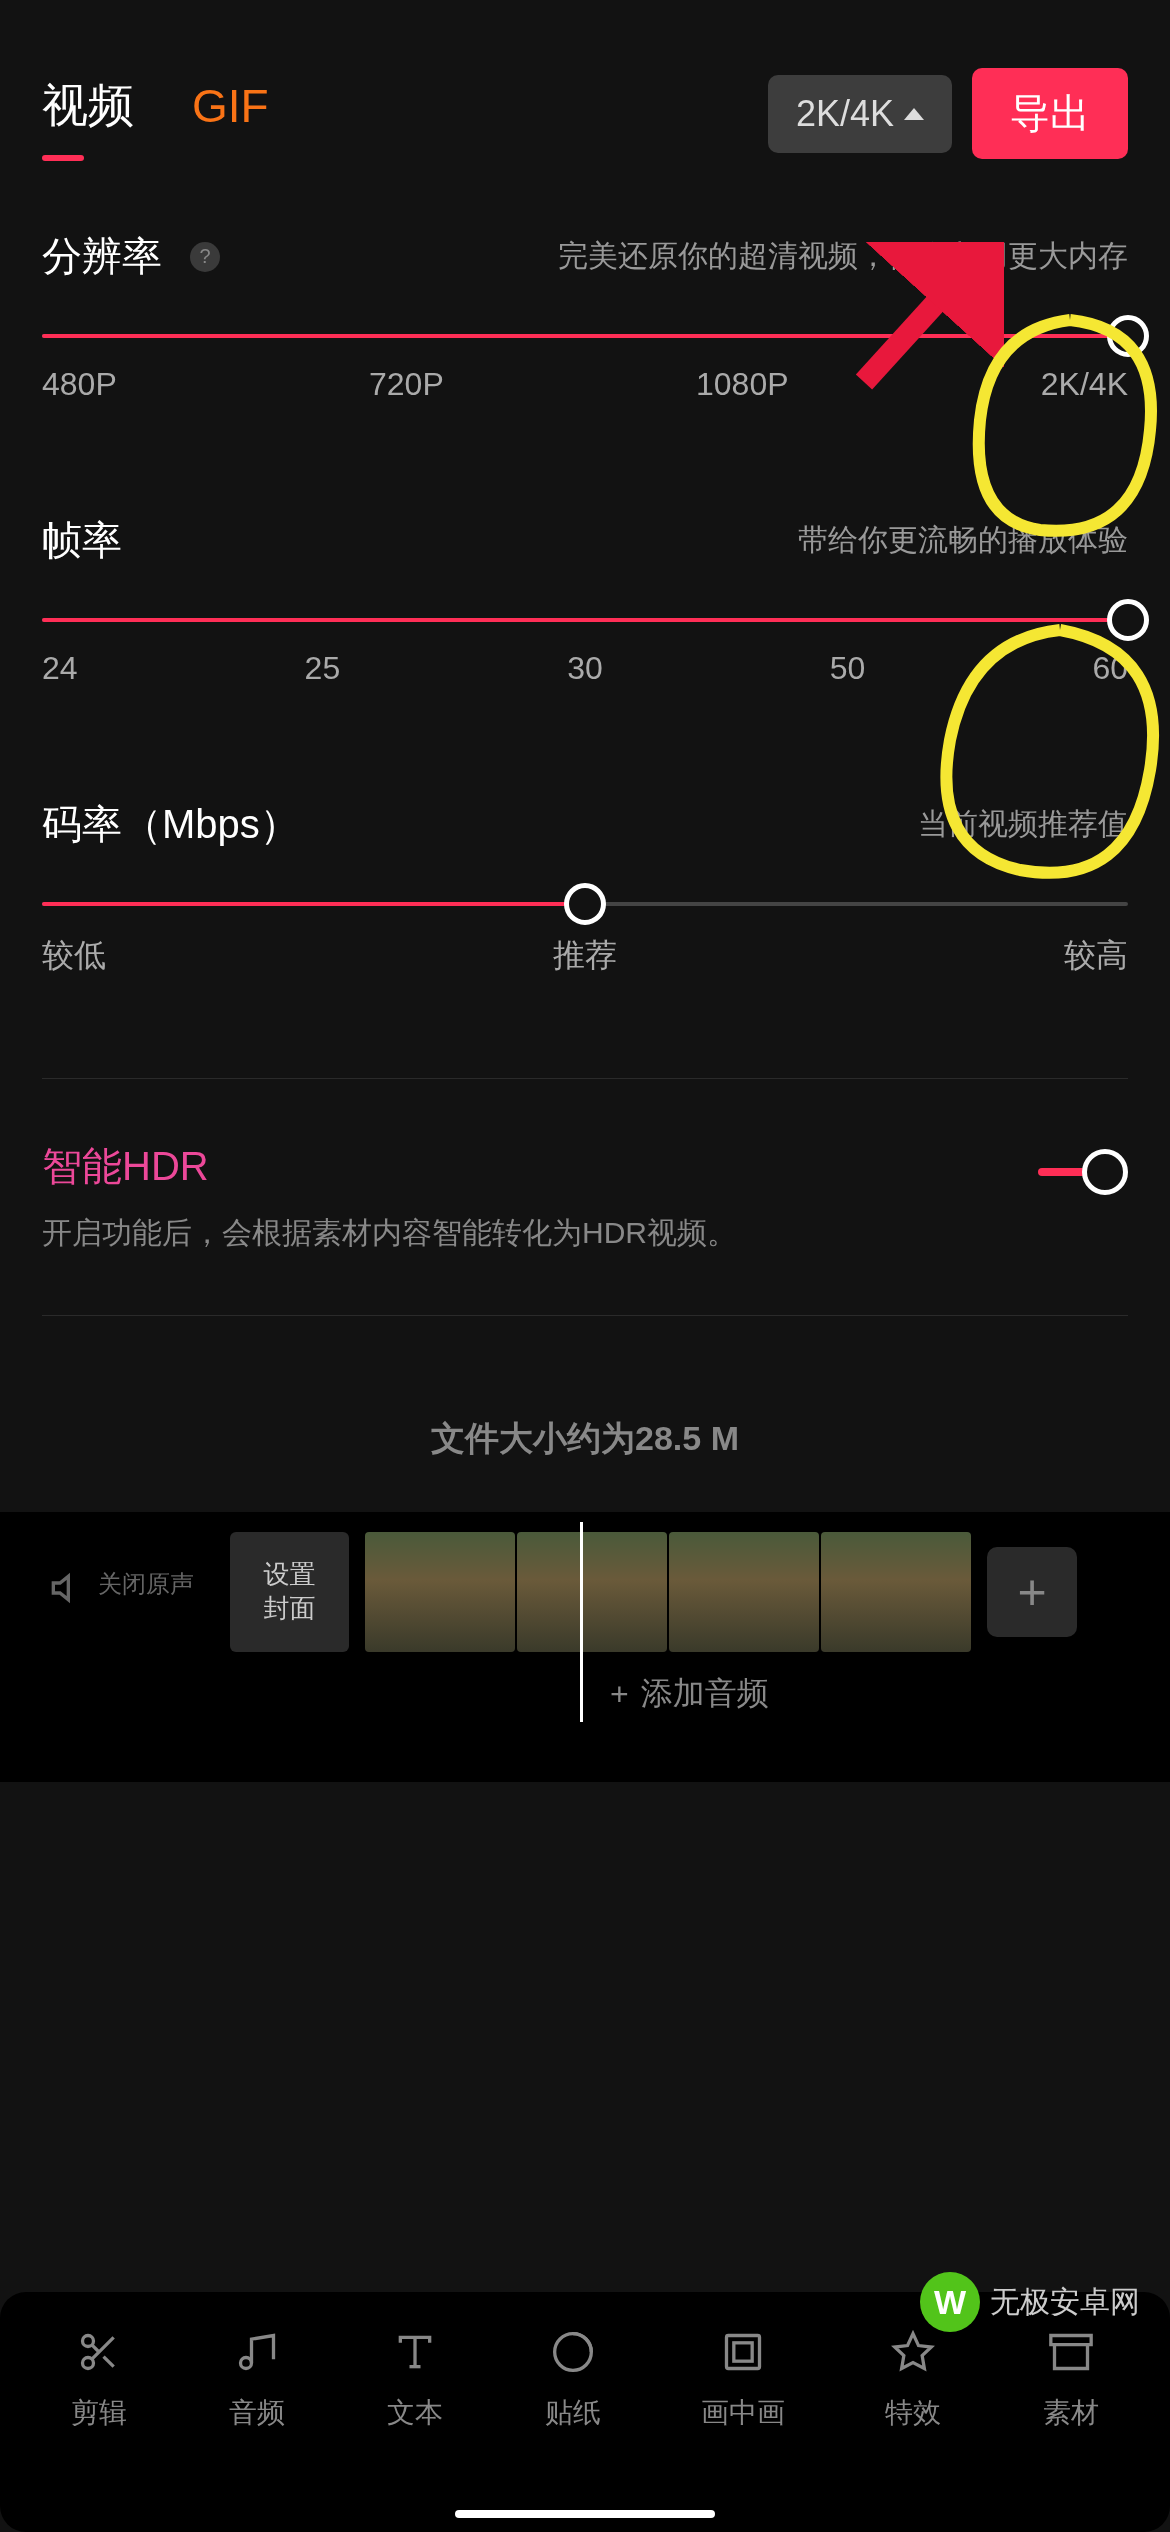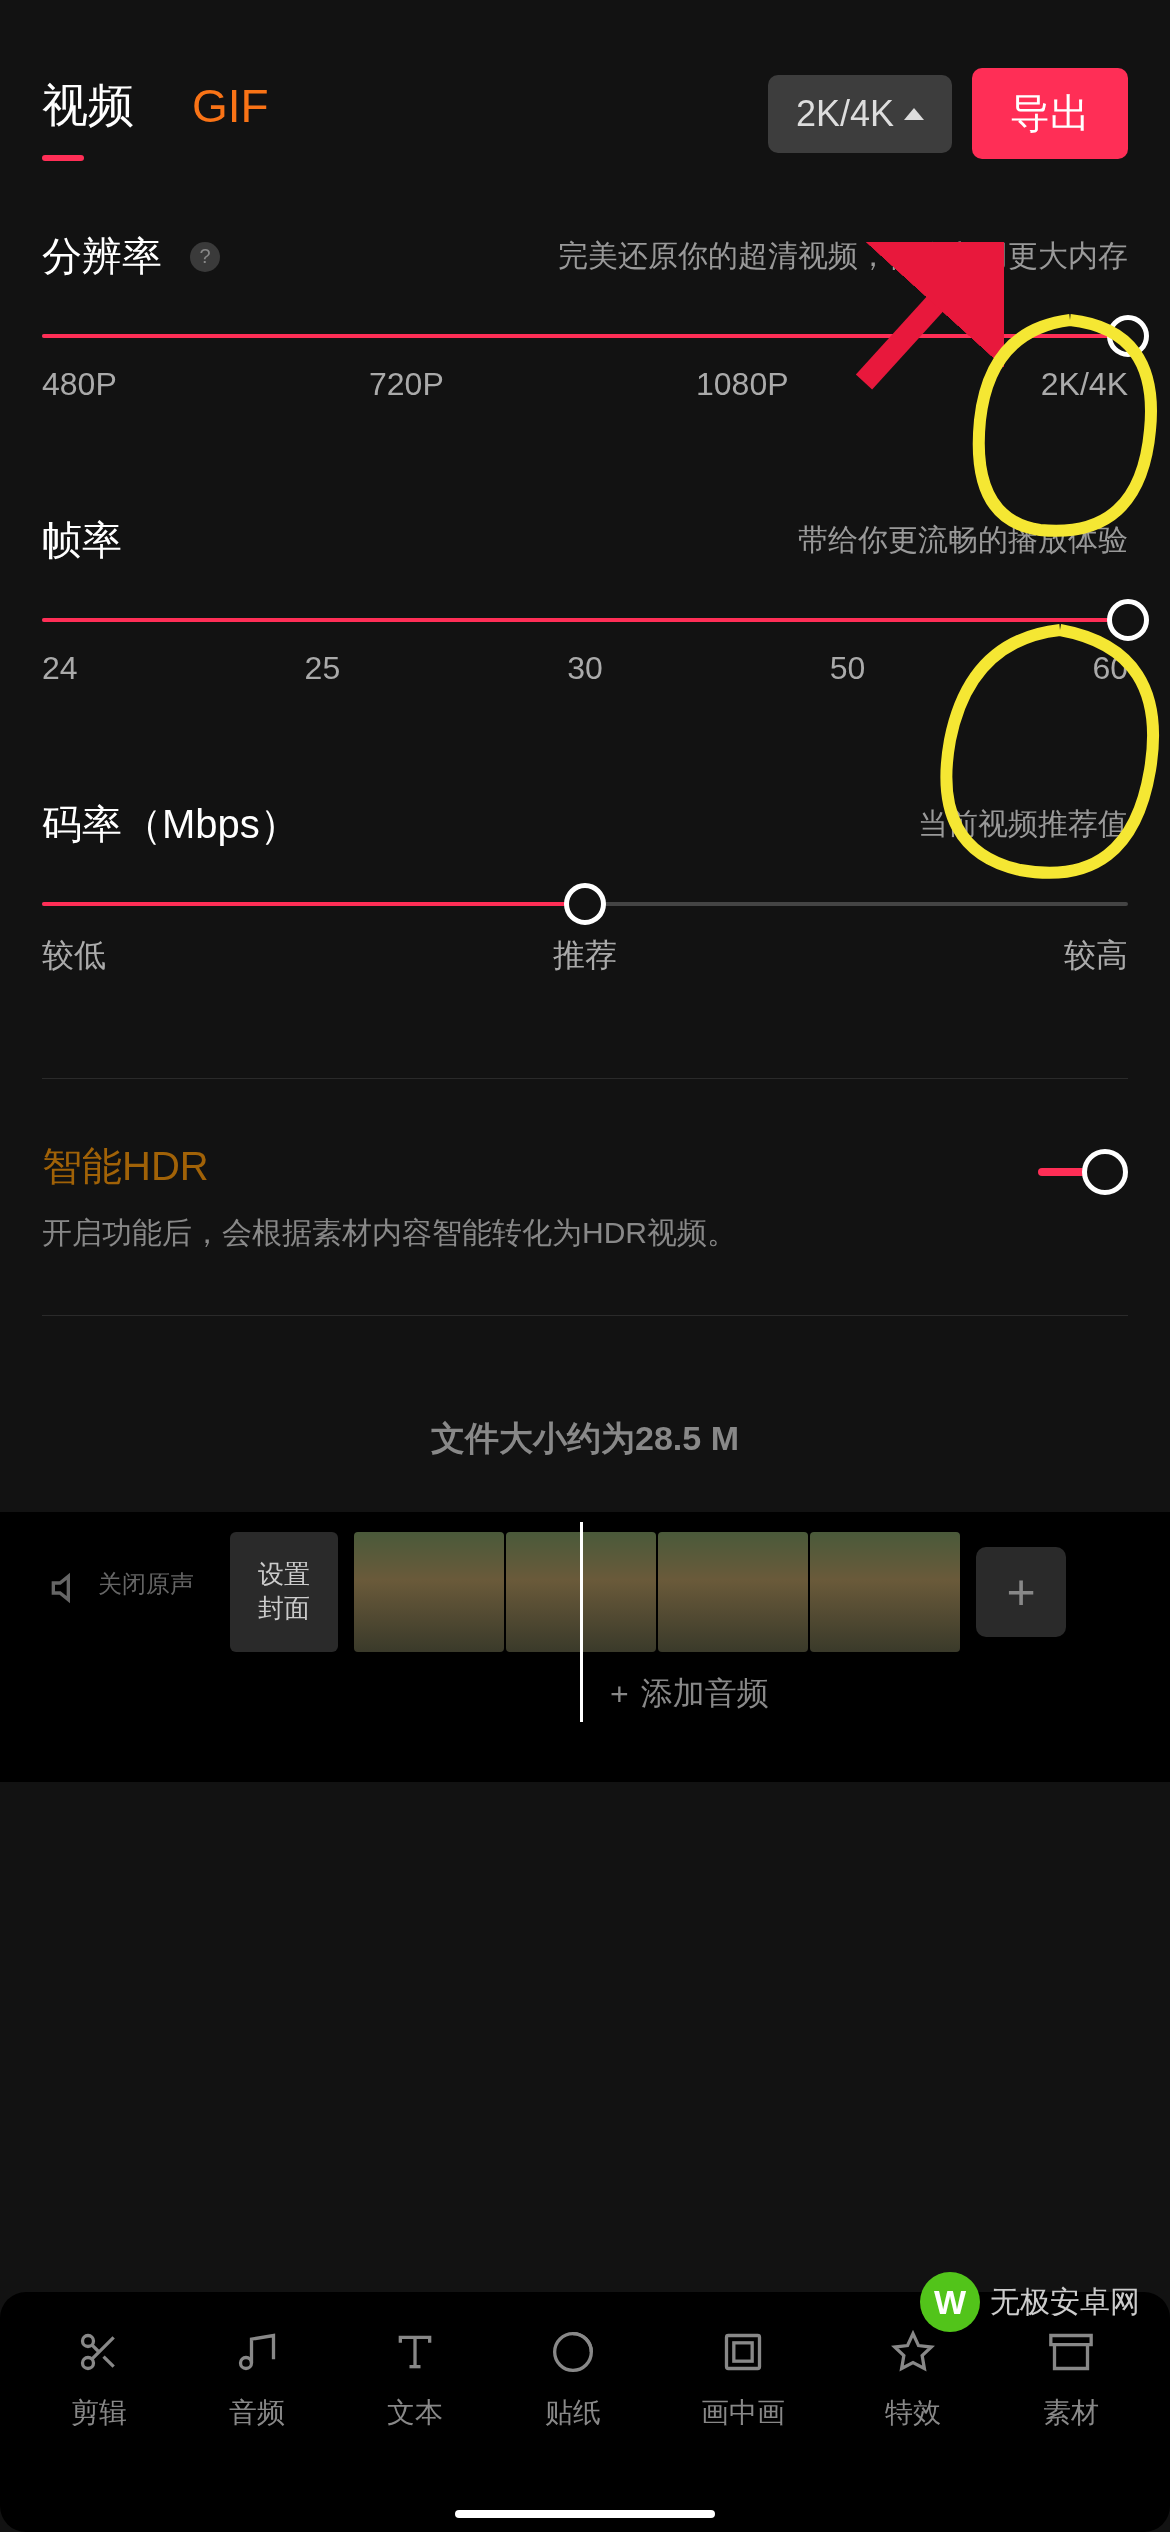--- a/index.html
+++ b/index.html
@@ -20,31 +20,31 @@
 .section-hint{font-size:30px;color:#999;}
 .slider-wrap{position:relative;margin-bottom:30px;}
 .slider-track{height:4px;background:#444;border-radius:2px;position:relative;}
 .slider-fill{height:4px;background:#ff2e56;border-radius:2px;position:absolute;top:0;left:0;}
 .slider-thumb{width:42px;height:42px;border-radius:50%;background:#121212;border:5px solid #fff;position:absolute;top:-19px;transform:translateX(-50%);}
 .slider-labels{display:flex;justify-content:space-between;margin-top:28px;font-size:32px;color:#aaa;}
 .bitrate-labels{display:flex;justify-content:space-between;margin-top:28px;font-size:32px;color:#aaa;}
 .divider{height:1px;background:#2a2a2a;margin:30px 42px;}
 .hdr-section{padding:30px 42px;display:flex;justify-content:space-between;align-items:flex-start;}
 .hdr-left{flex:1;}
-.hdr-title{font-size:40px;color:#a16207;margin-bottom:16px;}
+.hdr-title{font-size:40px;color:#ec4899;margin-bottom:16px;}
 .hdr-desc{font-size:30px;color:#888;line-height:1.5;}
 .toggle{width:90px;height:50px;position:relative;margin-top:8px;}
 .toggle-track{width:70px;height:8px;background:#ff2e56;border-radius:4px;position:absolute;top:21px;left:0;}
 .toggle-thumb{width:46px;height:46px;border-radius:50%;background:#121212;border:5px solid #fff;position:absolute;top:2px;right:0;}
 .filesize{text-align:center;font-size:34px;color:#888;padding:70px 0 50px 0;font-weight:bold;}
 .timeline-area{background:#000;padding:20px 0;height:270px;position:relative;}
 .timeline-row{display:flex;align-items:center;gap:6px;padding:0 20px;}
 .mute-box{display:flex;align-items:flex-start;gap:8px;color:#666;font-size:24px;padding:20px 30px;}
 .speaker-icon{font-size:40px;color:#666;}
-.cover-box{width:108px;height:120px;background:#2a2a2a;display:flex;flex-direction:column;align-items:center;justify-content:center;font-size:26px;color:#ccc;line-height:1.3;border-radius:6px;}
+.cover-box{width:119px;height:120px;background:#2a2a2a;display:flex;flex-direction:column;align-items:center;justify-content:center;font-size:26px;color:#ccc;line-height:1.3;border-radius:6px;}
 .clip-strip{display:flex;gap:2px;margin-left:10px;}
 .clip{width:150px;height:120px;background:linear-gradient(180deg,#4a5a3a 0%,#6a5a3a 40%,#3a3a2a 100%);border-radius:4px;}
 .add-clip{width:90px;height:90px;background:#2a2a2a;border-radius:10px;display:flex;align-items:center;justify-content:center;font-size:50px;color:#888;margin-left:10px;align-self:center;}
 .audio-row{padding:20px 20px 0 610px;color:#888;font-size:32px;display:flex;align-items:center;gap:12px;}
 .playhead{position:absolute;left:580px;top:10px;width:3px;height:200px;background:#fff;}
 .bottom-nav{position:absolute;bottom:0;left:0;right:0;background:#000;padding:30px 20px 100px 20px;display:flex;justify-content:space-around;border-radius:26px;}
 .nav-item{display:flex;flex-direction:column;align-items:center;gap:12px;color:#888;}
 .nav-icon{font-size:50px;width:60px;height:60px;display:flex;align-items:center;justify-content:center;}
 .nav-label{font-size:28px;}
 .watermark{position:absolute;right:30px;bottom:200px;display:flex;align-items:center;gap:10px;}

